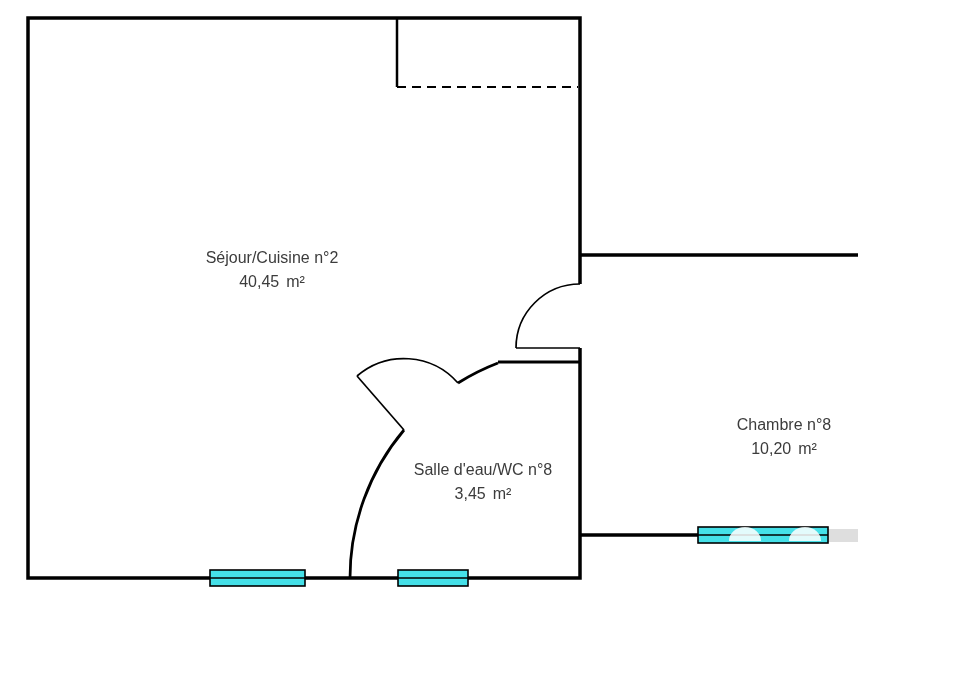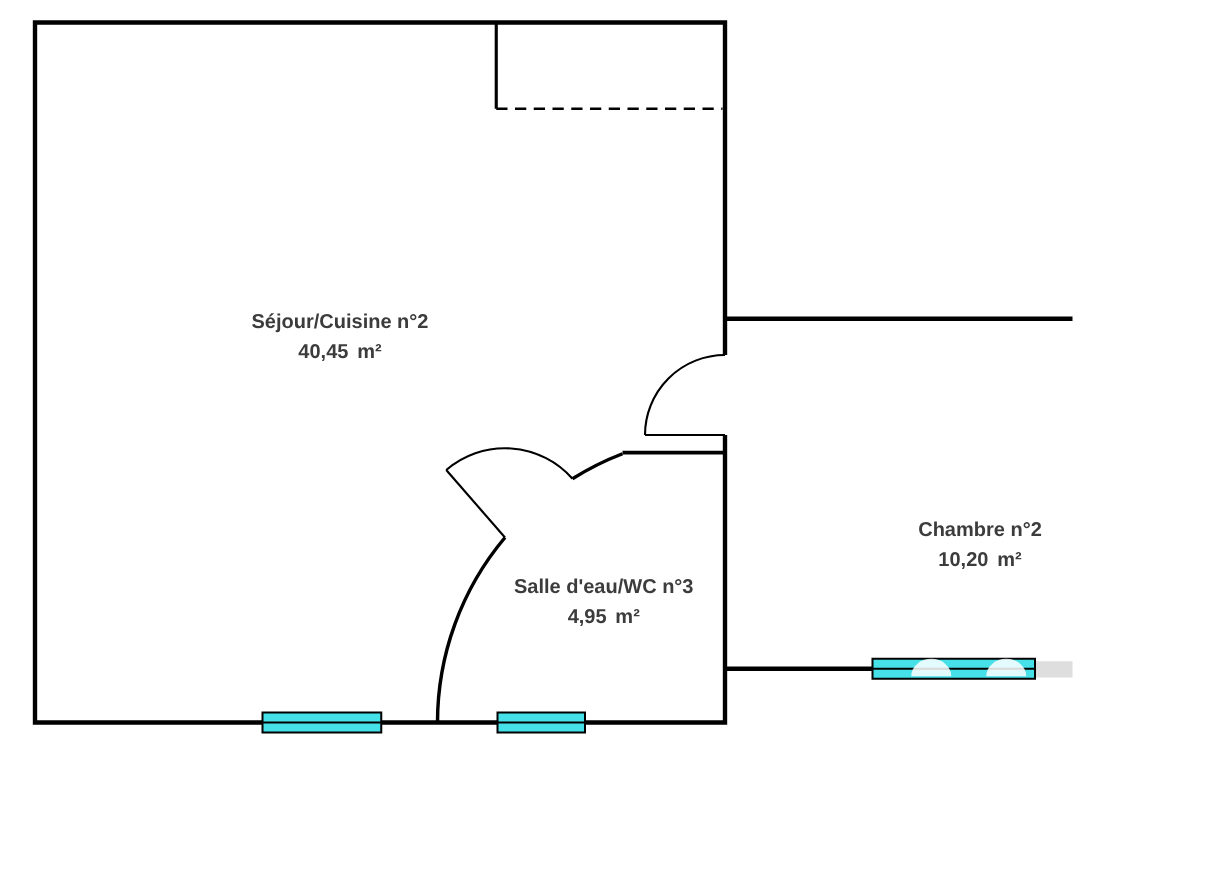--- a/index.html
+++ b/index.html
@@ -7,21 +7,20 @@
     padding: 0;
     background: #ffffff;
     font-family: "Liberation Sans", sans-serif;
   }
   .canvas {
     position: relative;
     width: 858px;
     height: 695px;
     background: #ffffff;
     overflow: hidden;
-    font-weight: bold;
   }
   .plan-svg {
     position: absolute;
     left: 0;
     top: 0;
   }
   .room-label {
     position: absolute;
     text-align: center;
     color: #3c3c3c;
@@ -76,22 +75,22 @@
       <path d="M 789,541 A 16,14 0 0 1 821,541 Z" fill="#ffffff" opacity="0.85"></path>
     </g>
   </svg>
 
   <div class="room-label" style="left:137px; top:246px; width:270px;">
     <div>Séjour/Cuisine n°2</div>
     <div><span>40,45</span><span class="unit">m²</span></div>
   </div>
 
   <div class="room-label" style="left:378px; top:458px; width:210px;">
-    <div>Salle d'eau/WC n°3</div>
-    <div><span>4,95</span><span class="unit">m²</span></div>
+    <div>Salle d'eau/WC n°8</div>
+    <div><span>3,45</span><span class="unit">m²</span></div>
   </div>
 
   <div class="room-label" style="left:679px; top:413px; width:210px;">
-    <div>Chambre n°2</div>
+    <div>Chambre n°8</div>
     <div><span>10,20</span><span class="unit">m²</span></div>
   </div>
 
 </div>
 
 </body></html>

